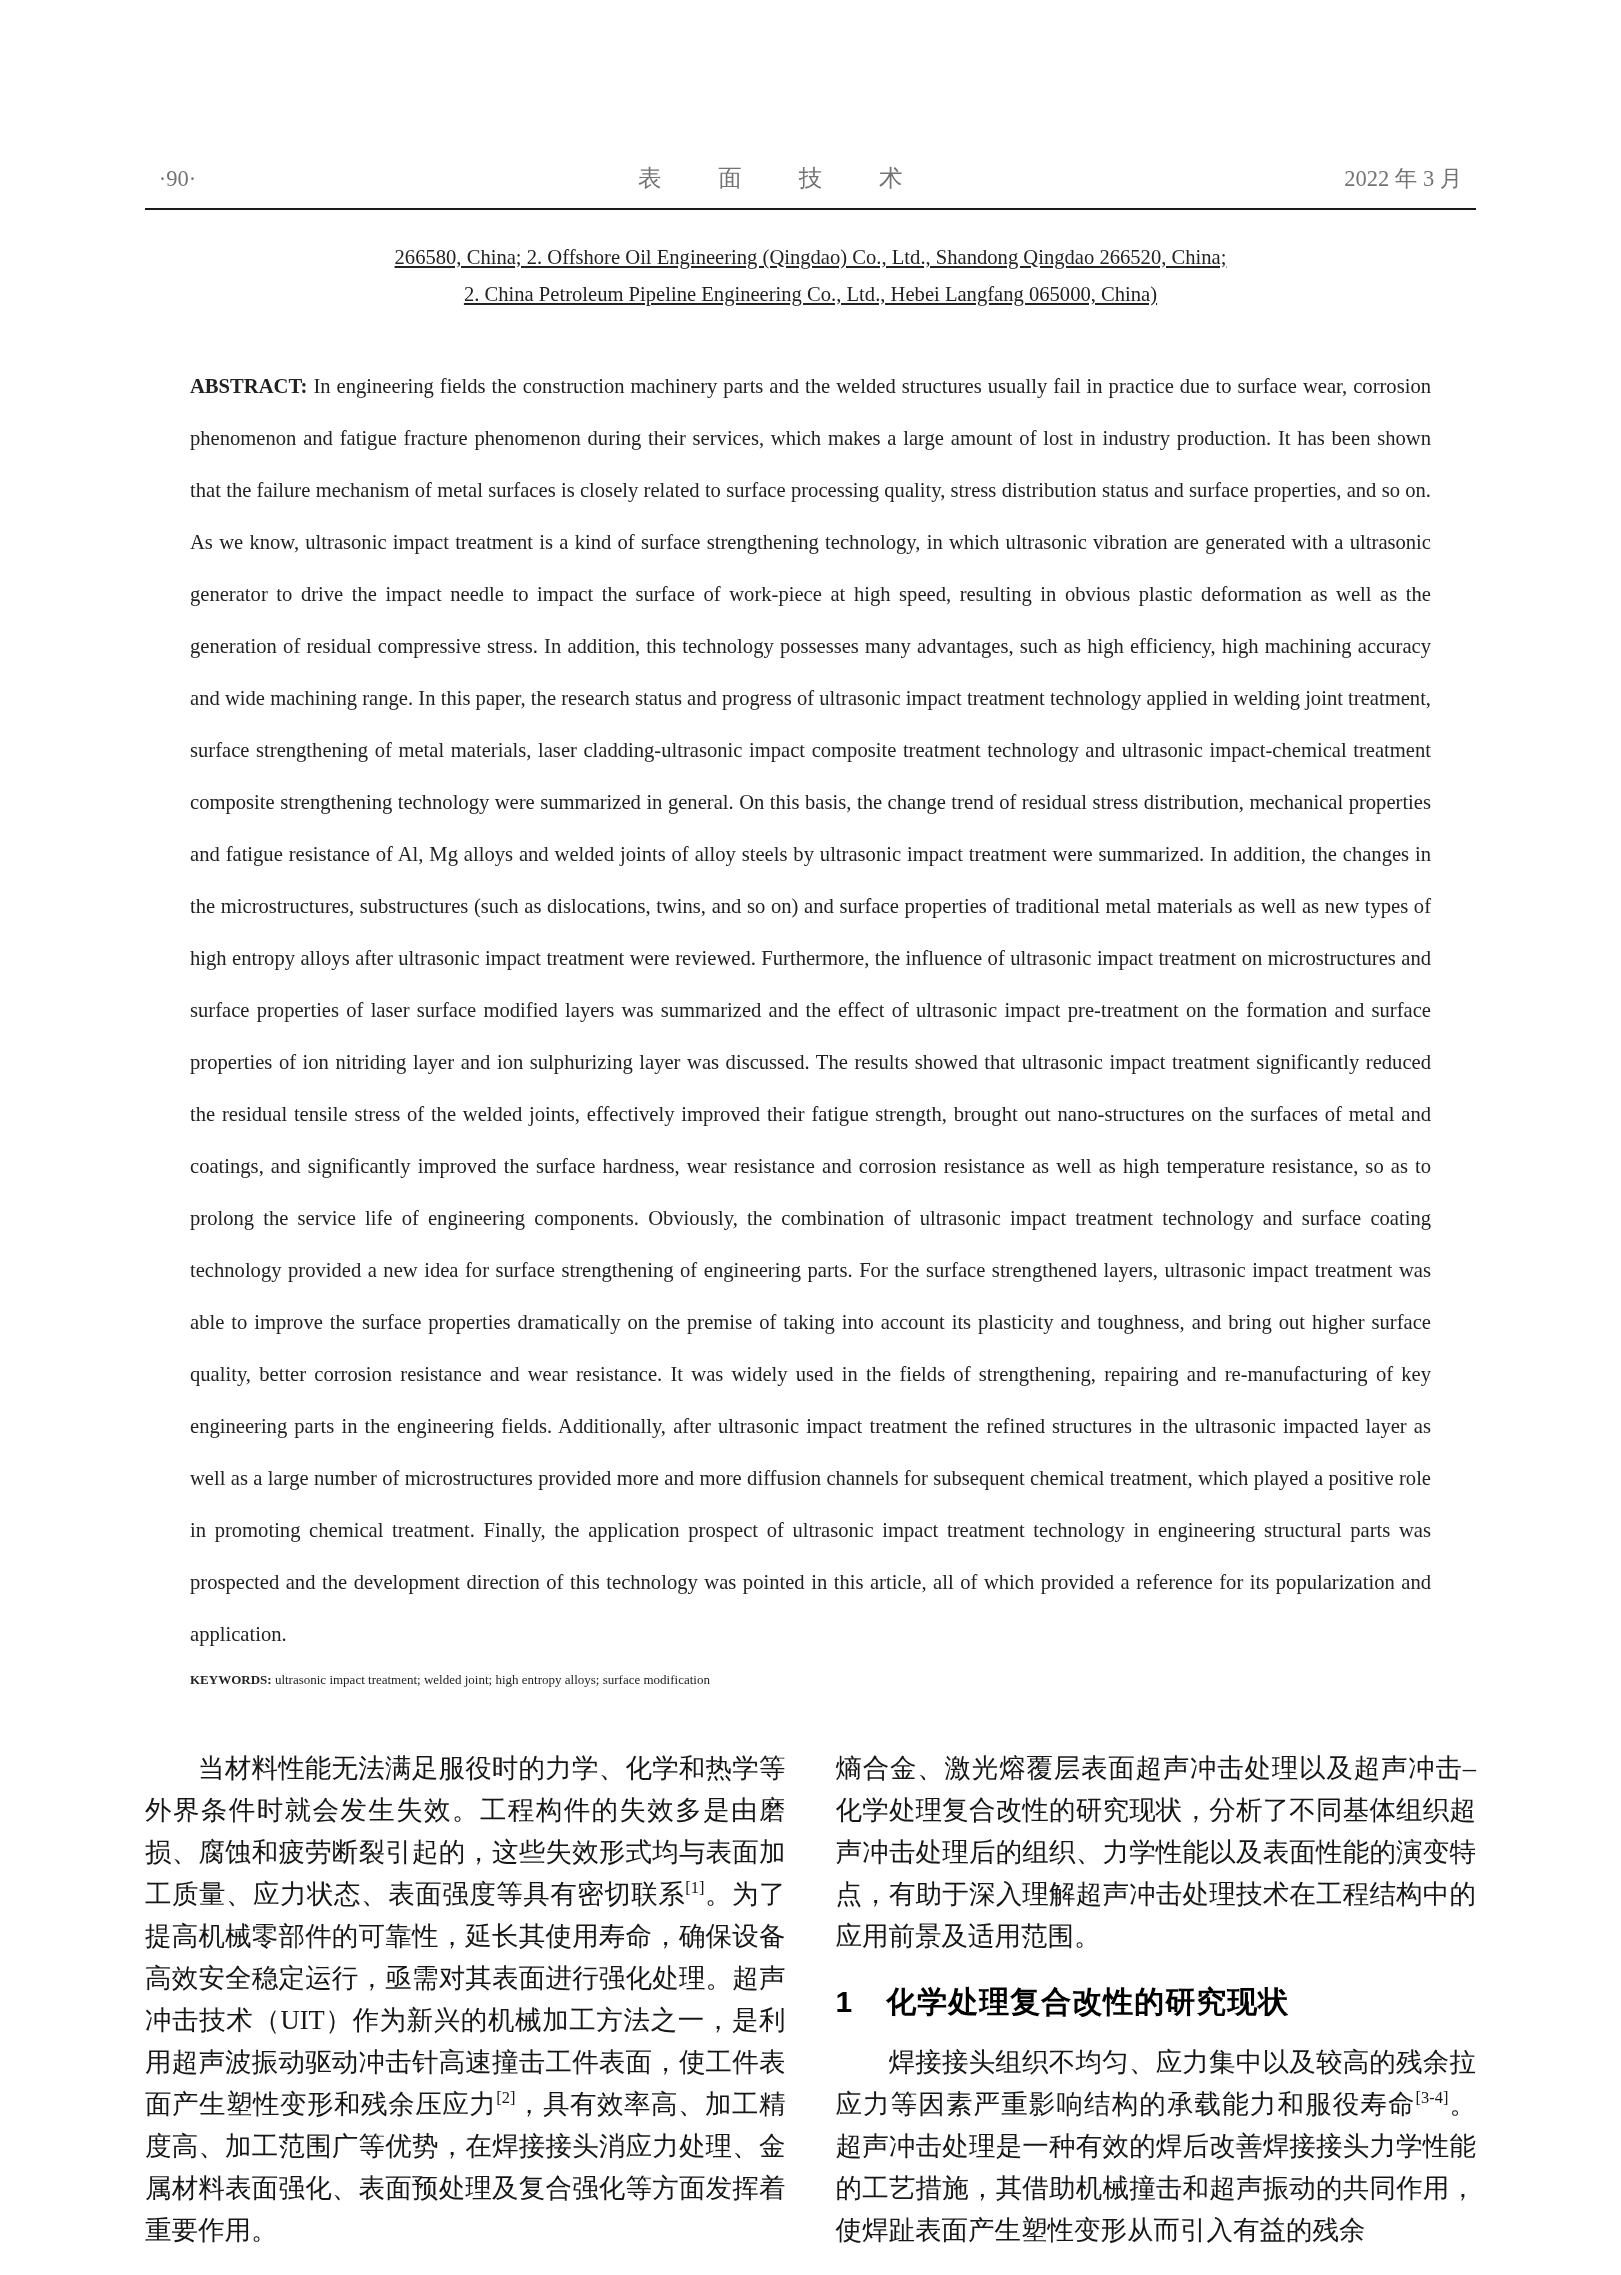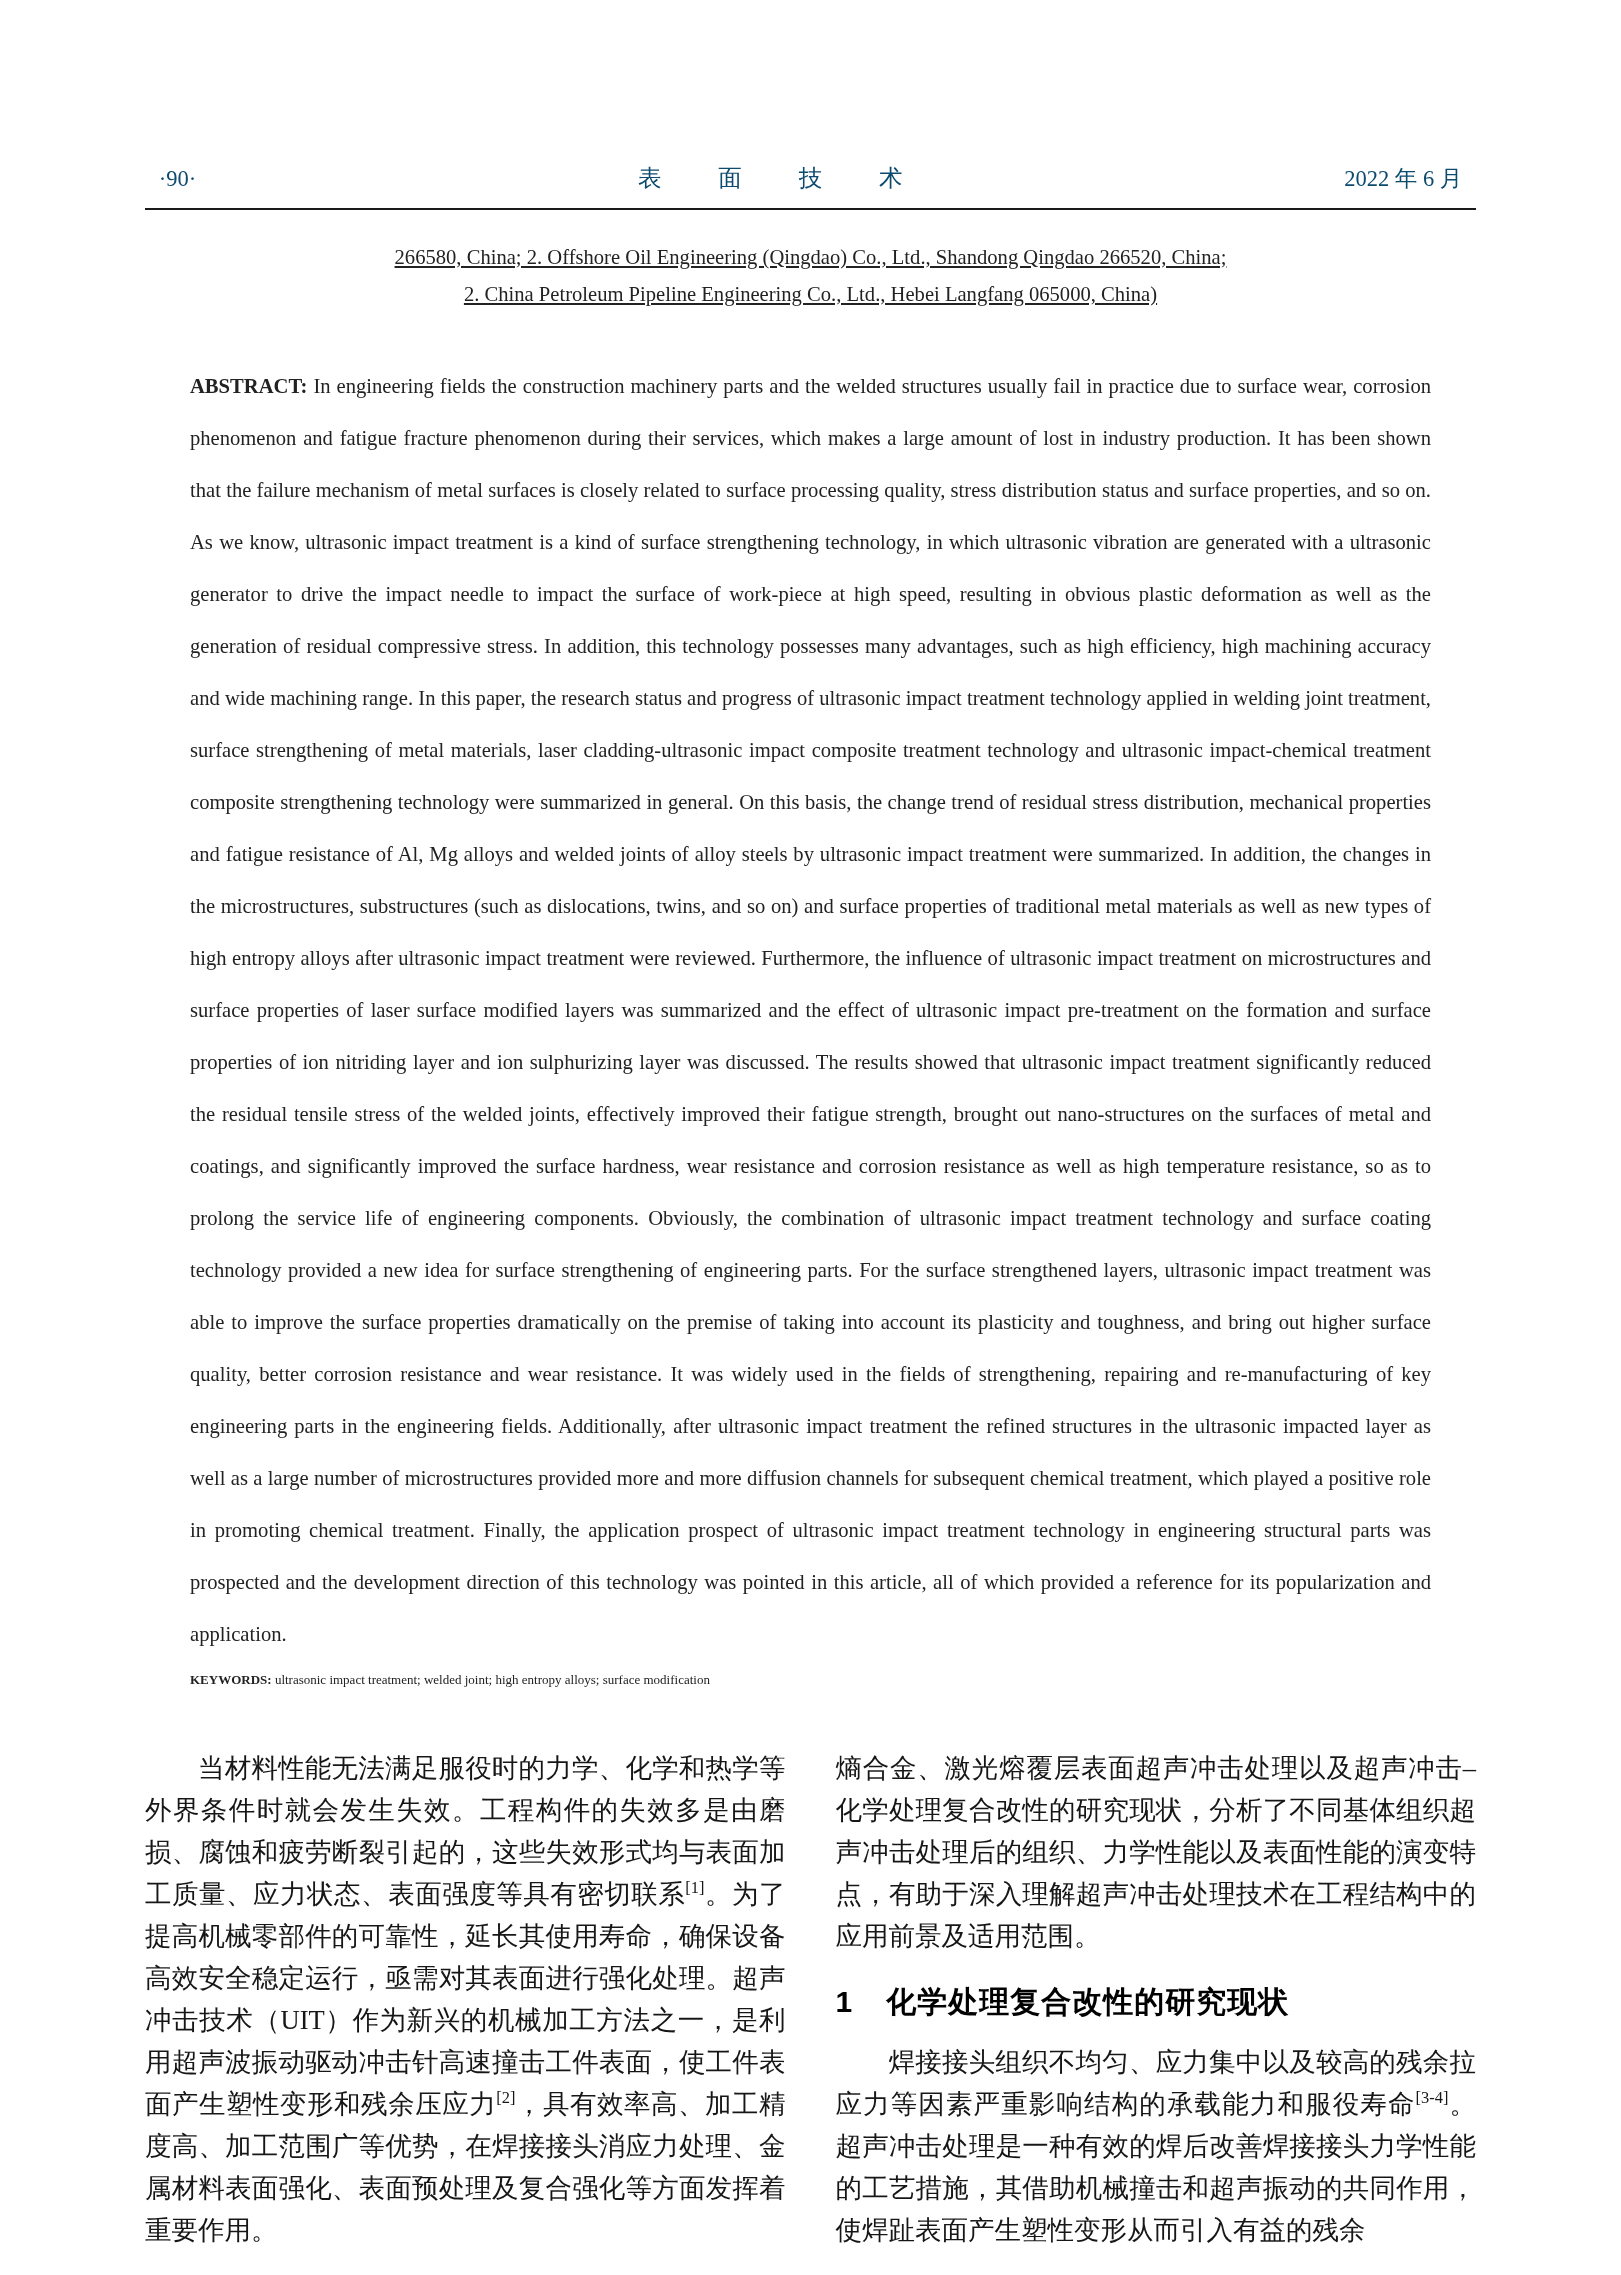--- a/index.html
+++ b/index.html
@@ -17,21 +17,21 @@
     height: 2276px;
     padding: 162px 145px 59px 145px;
   }
   
   .page-header {
     display: flex;
     justify-content: space-between;
     align-items: baseline;
     font-size: 22.5px;
     padding: 0 13.7px;
-    color: #0c4a6e;
+    color: #737373;
   }
   .journal-title {
     letter-spacing: 25.5px;
     margin-left: 25.5px; 
     font-size: 23.5px;
   }
   .header-rule {
     border: none;
     border-top: 2px solid #1a1a1a;
     margin: 13.7px 0 0 0;
@@ -90,21 +90,21 @@
   .section-heading .sec-num { margin-right: 33px; }
 </style>
 </head>
 <body>
 
 <div class="page">
 
   <header class="page-header">
     <span class="page-num">·90·</span>
     <span class="journal-title">表 面 技 术</span>
-    <span class="issue-date">2022 年 6 月</span>
+    <span class="issue-date">2022 年 3 月</span>
   </header>
 
   <hr class="header-rule">
 
   <div class="affiliations">
     <div>266580, China; 2. Offshore Oil Engineering (Qingdao) Co., Ltd., Shandong Qingdao 266520, China;</div>
     <div>2. China Petroleum Pipeline Engineering Co., Ltd., Hebei Langfang 065000, China)</div>
   </div>
 
   <p class="abstract"><b>ABSTRACT: </b><span>In engineering fields the construction machinery parts and the welded structures usually fail in practice due to surface wear, corrosion phenomenon and fatigue fracture phenomenon during their services, which makes a large amount of lost in industry production. It has been shown that the failure mechanism of metal surfaces is closely related to surface processing quality, stress distribution status and surface properties, and so on. As we know, ultrasonic impact treatment is a kind of surface strengthening technology, in which ultrasonic vibration are generated with a ultrasonic generator to drive the impact needle to impact the surface of work-piece at high speed, resulting in obvious plastic deformation as well as the generation of residual compressive stress. In addition, this technology possesses many advantages, such as high efficiency, high machining accuracy and wide machining range. In this paper, the research status and progress of ultrasonic impact treatment technology applied in welding joint treatment, surface strengthening of metal materials, laser cladding-ultrasonic impact composite treatment technology and ultrasonic impact-chemical treatment composite strengthening technology were summarized in general. On this basis, the change trend of residual stress distribution, mechanical properties and fatigue resistance of Al, Mg alloys and welded joints of alloy steels by ultrasonic impact treatment were summarized. In addition, the changes in the microstructures, substructures (such as dislocations, twins, and so on) and surface properties of traditional metal materials as well as new types of high entropy alloys after ultrasonic impact treatment were reviewed. Furthermore, the influence of ultrasonic impact treatment on microstructures and surface properties of laser surface modified layers was summarized and the effect of ultrasonic impact pre-treatment on the formation and surface properties of ion nitriding layer and ion sulphurizing layer was discussed. The results showed that ultrasonic impact treatment significantly reduced the residual tensile stress of the welded joints, effectively improved their fatigue strength, brought out nano-structures on the surfaces of metal and coatings, and significantly improved the surface hardness, wear resistance and corrosion resistance as well as high temperature resistance, so as to prolong the service life of engineering components. Obviously, the combination of ultrasonic impact treatment technology and surface coating technology provided a new idea for surface strengthening of engineering parts. For the surface strengthened layers, ultrasonic impact treatment was able to improve the surface properties dramatically on the premise of taking into account its plasticity and toughness, and bring out higher surface quality, better corrosion resistance and wear resistance. It was widely used in the fields of strengthening, repairing and re-manufacturing of key engineering parts in the engineering fields. Additionally, after ultrasonic impact treatment the refined structures in the ultrasonic impacted layer as well as a large number of microstructures provided more and more diffusion channels for subsequent chemical treatment, which played a positive role in promoting chemical treatment. Finally, the application prospect of ultrasonic impact treatment technology in engineering structural parts was prospected and the development direction of this technology was pointed in this article, all of which provided a reference for its popularization and application.</span></p>

